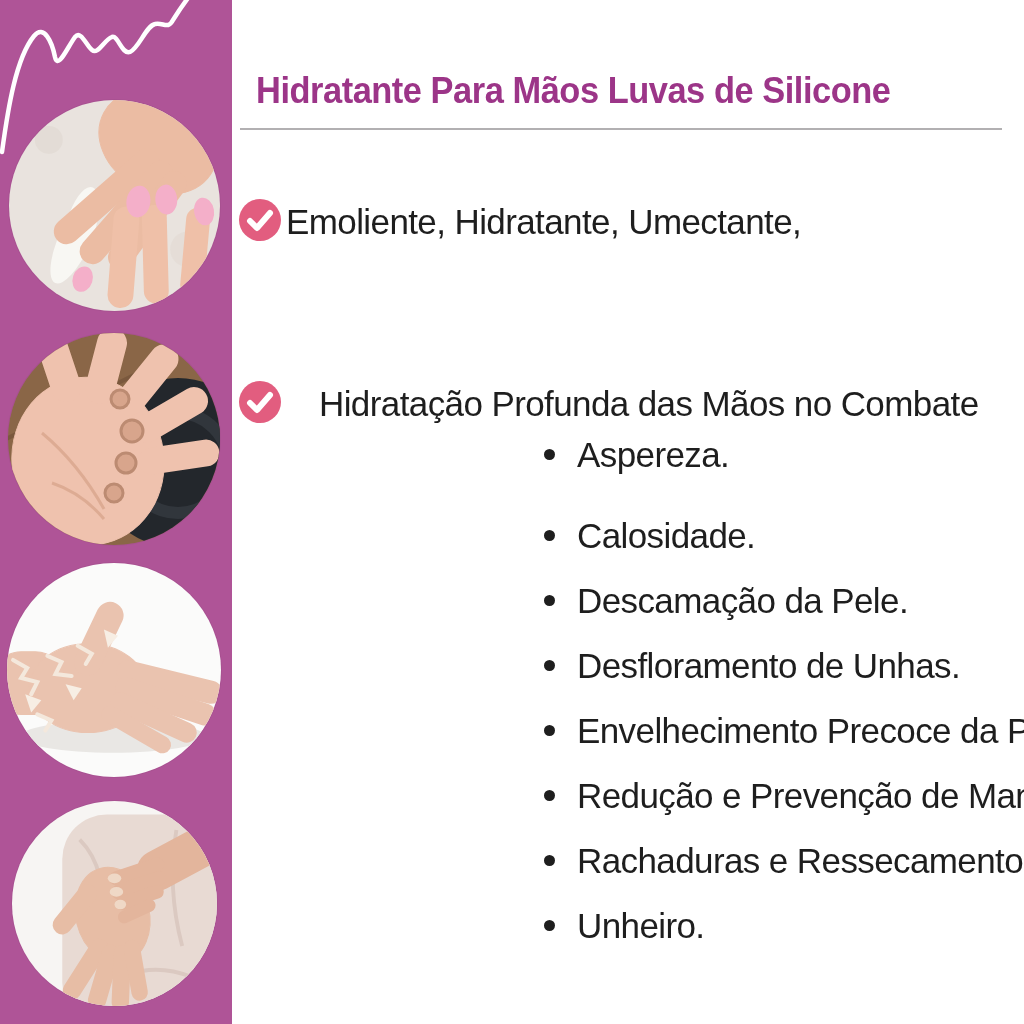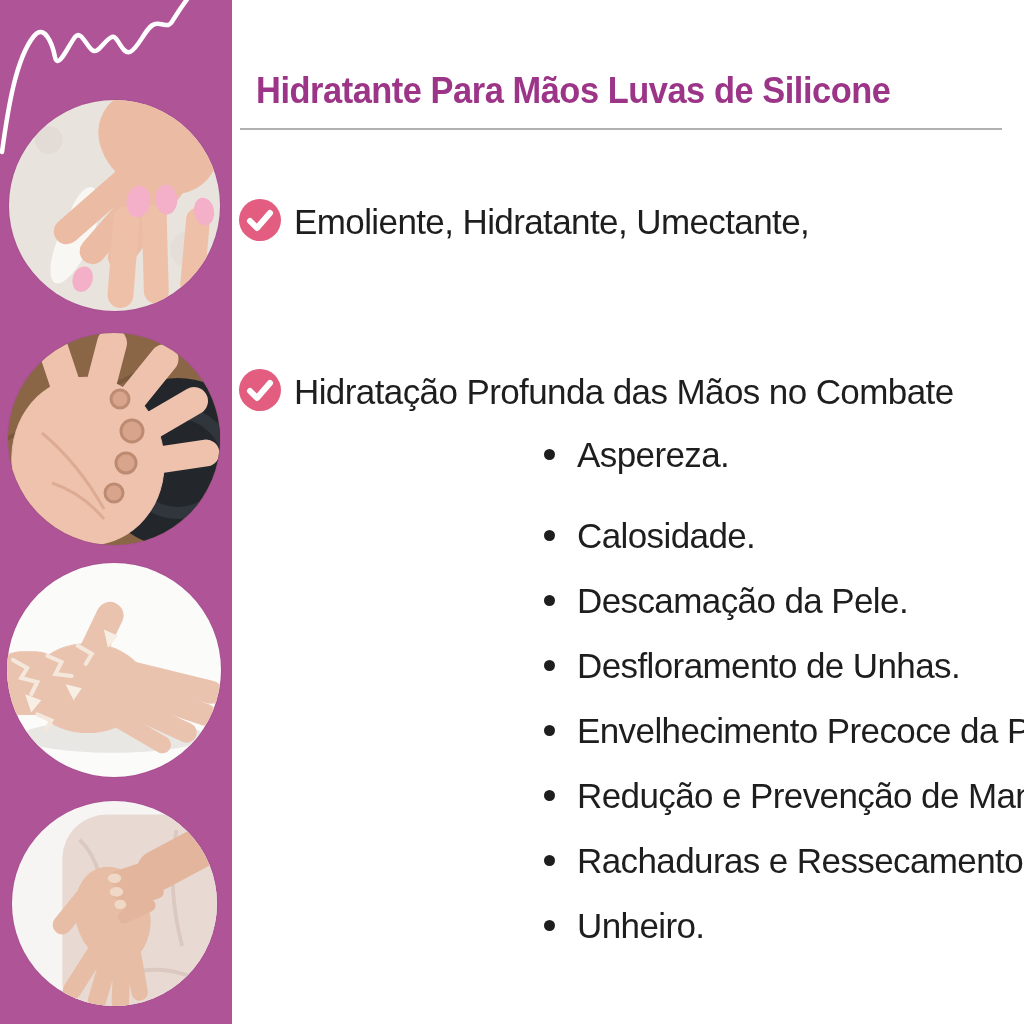--- a/index.html
+++ b/index.html
@@ -17,23 +17,23 @@
   .photo-circle svg{display:block;width:100%;height:100%;}
 
   
   .main{position:absolute;left:232px;top:0;width:792px;height:1024px;}
   .title{position:absolute;left:24px;top:70px;font-size:37px;font-weight:bold;color:#9C3588;
          letter-spacing:-.5px;white-space:nowrap;transform:scaleX(.93);transform-origin:left center;}
   .divider{position:absolute;left:8px;top:128px;width:762px;height:2px;background:#B2B0B2;}
 
   .feature{position:absolute;left:6px;display:flex;align-items:flex-start;}
   .f1{top:196px;}
-  .f2{top:366px;}
+  .f2{top:378px;gap:33px;}
   .check{flex:0 0 44px;width:44px;height:44px;margin-top:2px;}
-  .f-text{margin-left:12px;font-size:35px;line-height:52px;letter-spacing:-.6px;color:#1e1e1e;white-space:nowrap;}
+  .f-text{margin-left:4px;font-size:35px;line-height:52px;letter-spacing:-.6px;color:#1e1e1e;white-space:nowrap;}
 
   .benefits{position:absolute;left:312px;top:437px;margin:0;padding:0;list-style:none;}
   .benefits li{position:relative;padding-left:33px;font-size:35px;line-height:36px;
                letter-spacing:-.6px;color:#1e1e1e;margin-bottom:29px;white-space:nowrap;}
   .benefits li:first-child{margin-bottom:45px;}
   .benefits li::before{content:"";position:absolute;left:0;top:12px;width:11px;height:11px;
                border-radius:50%;background:#1e1e1e;}
 </style>
 </head>
 <body>

